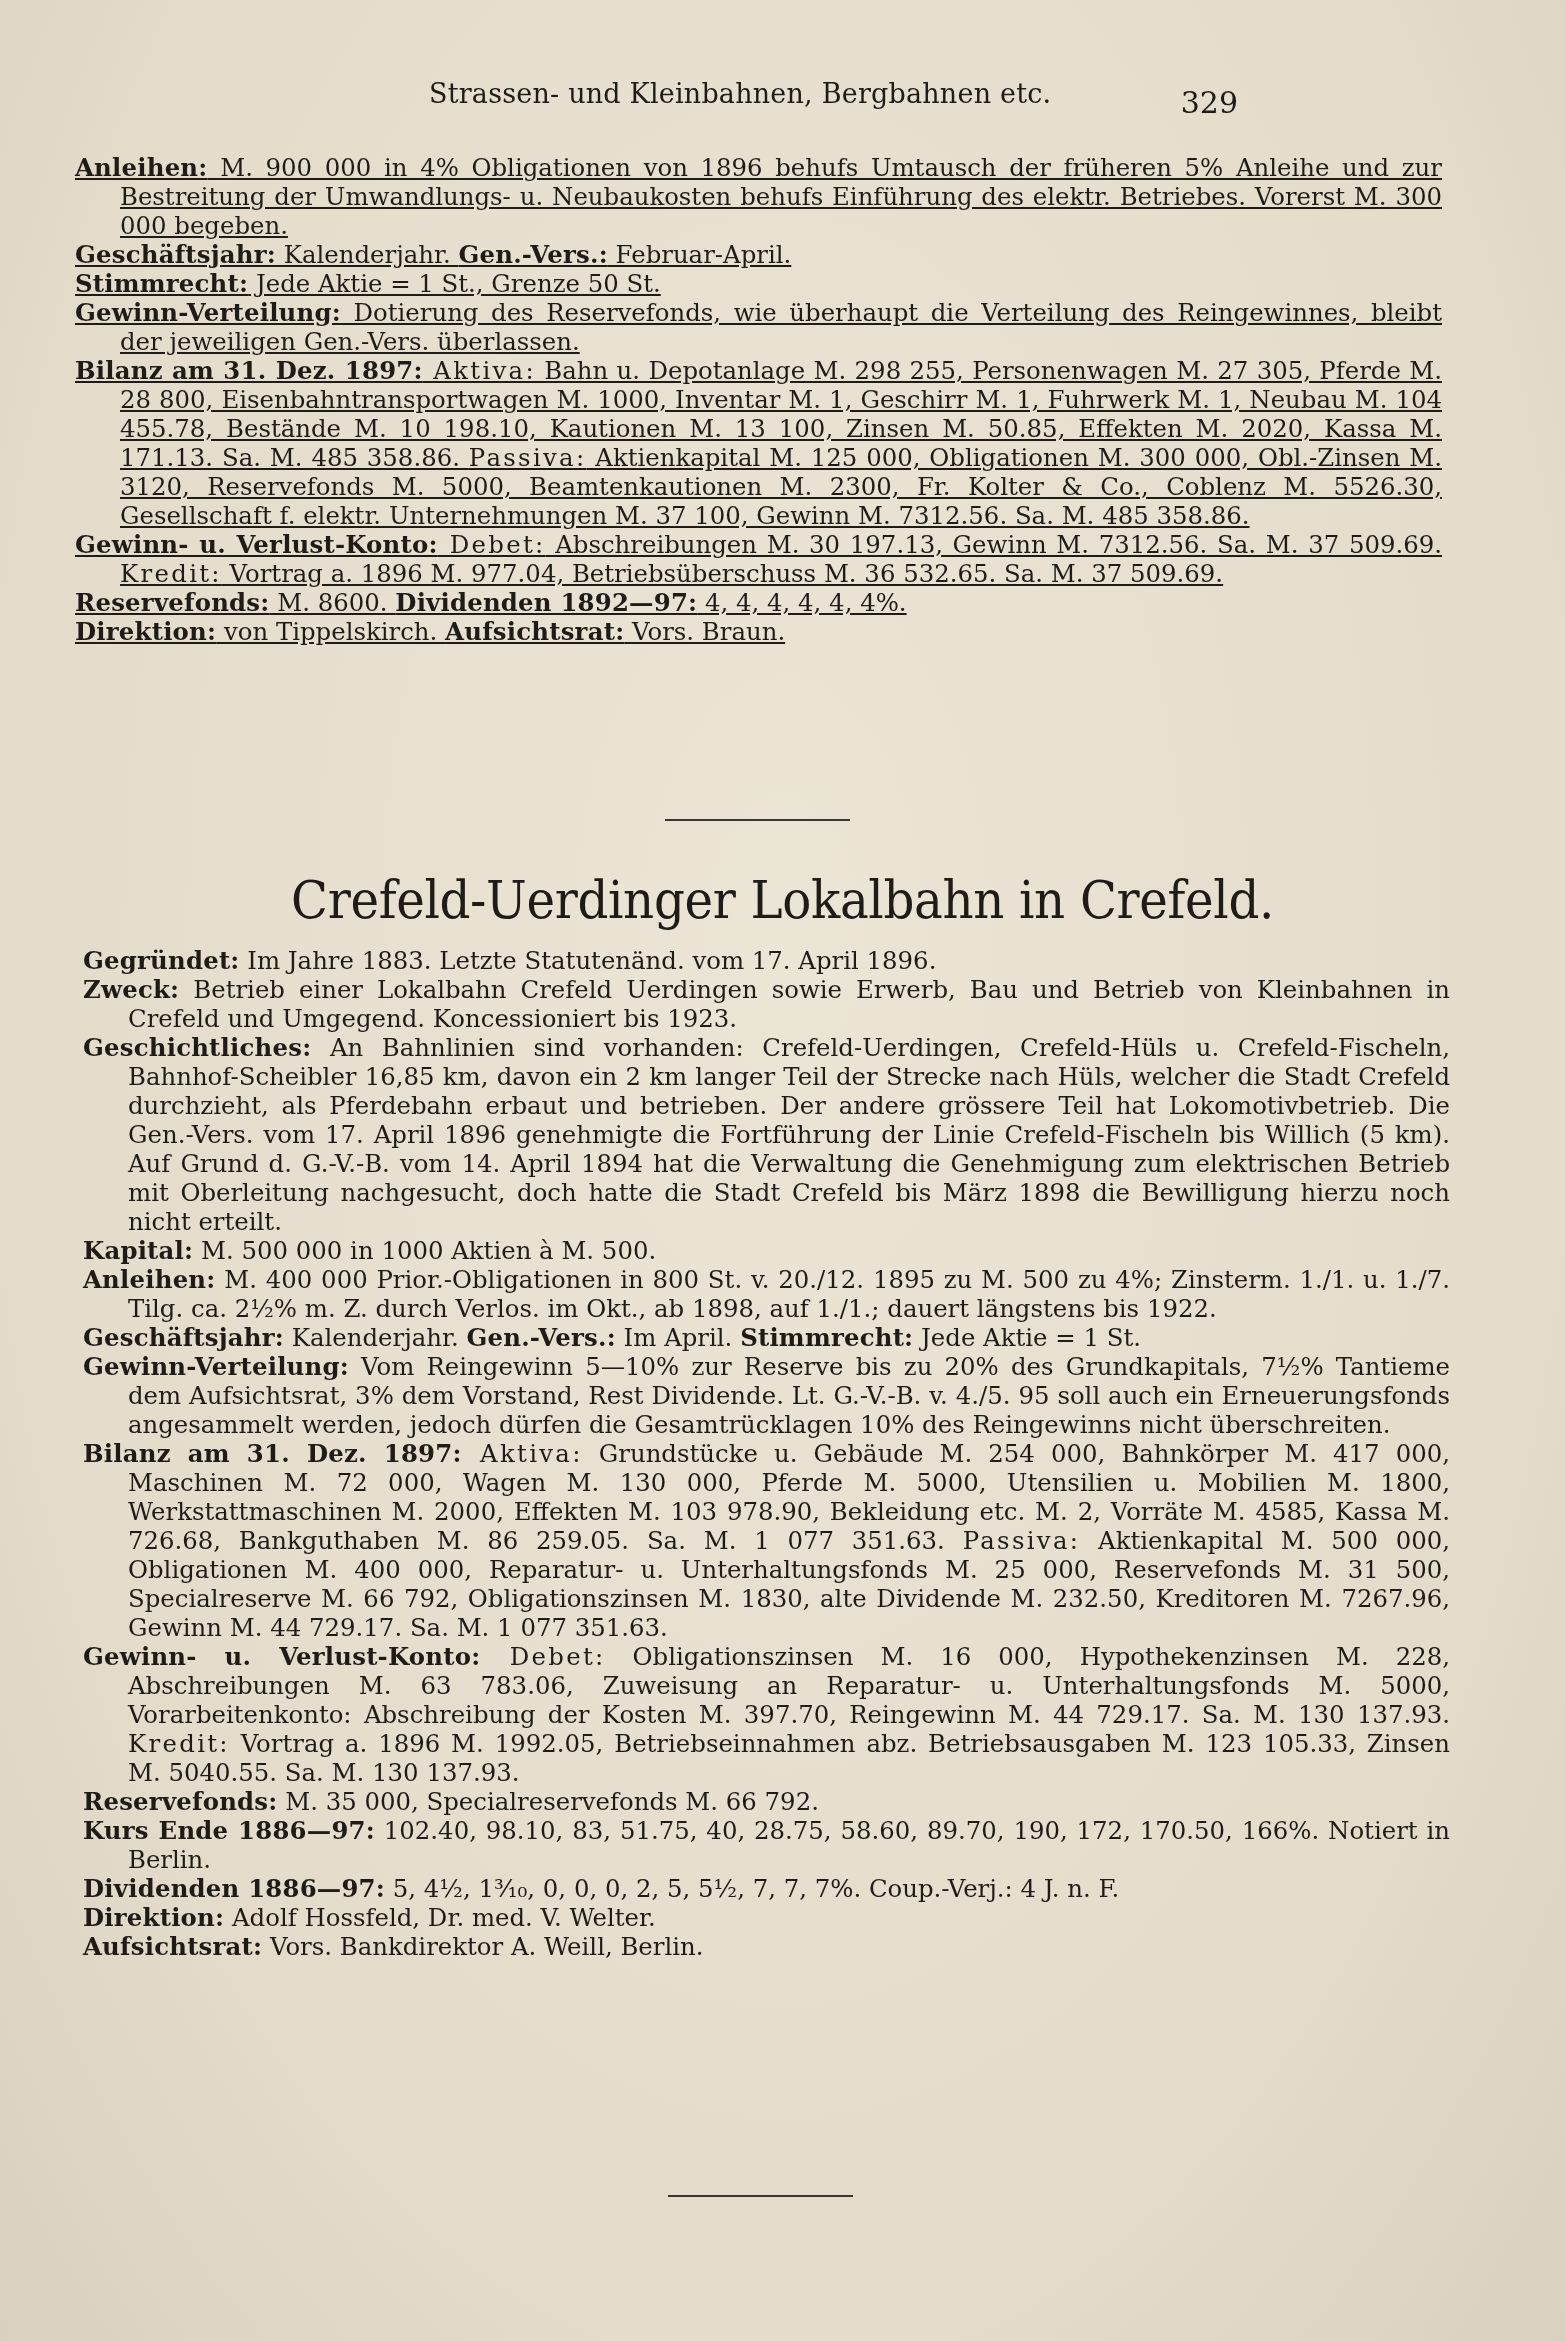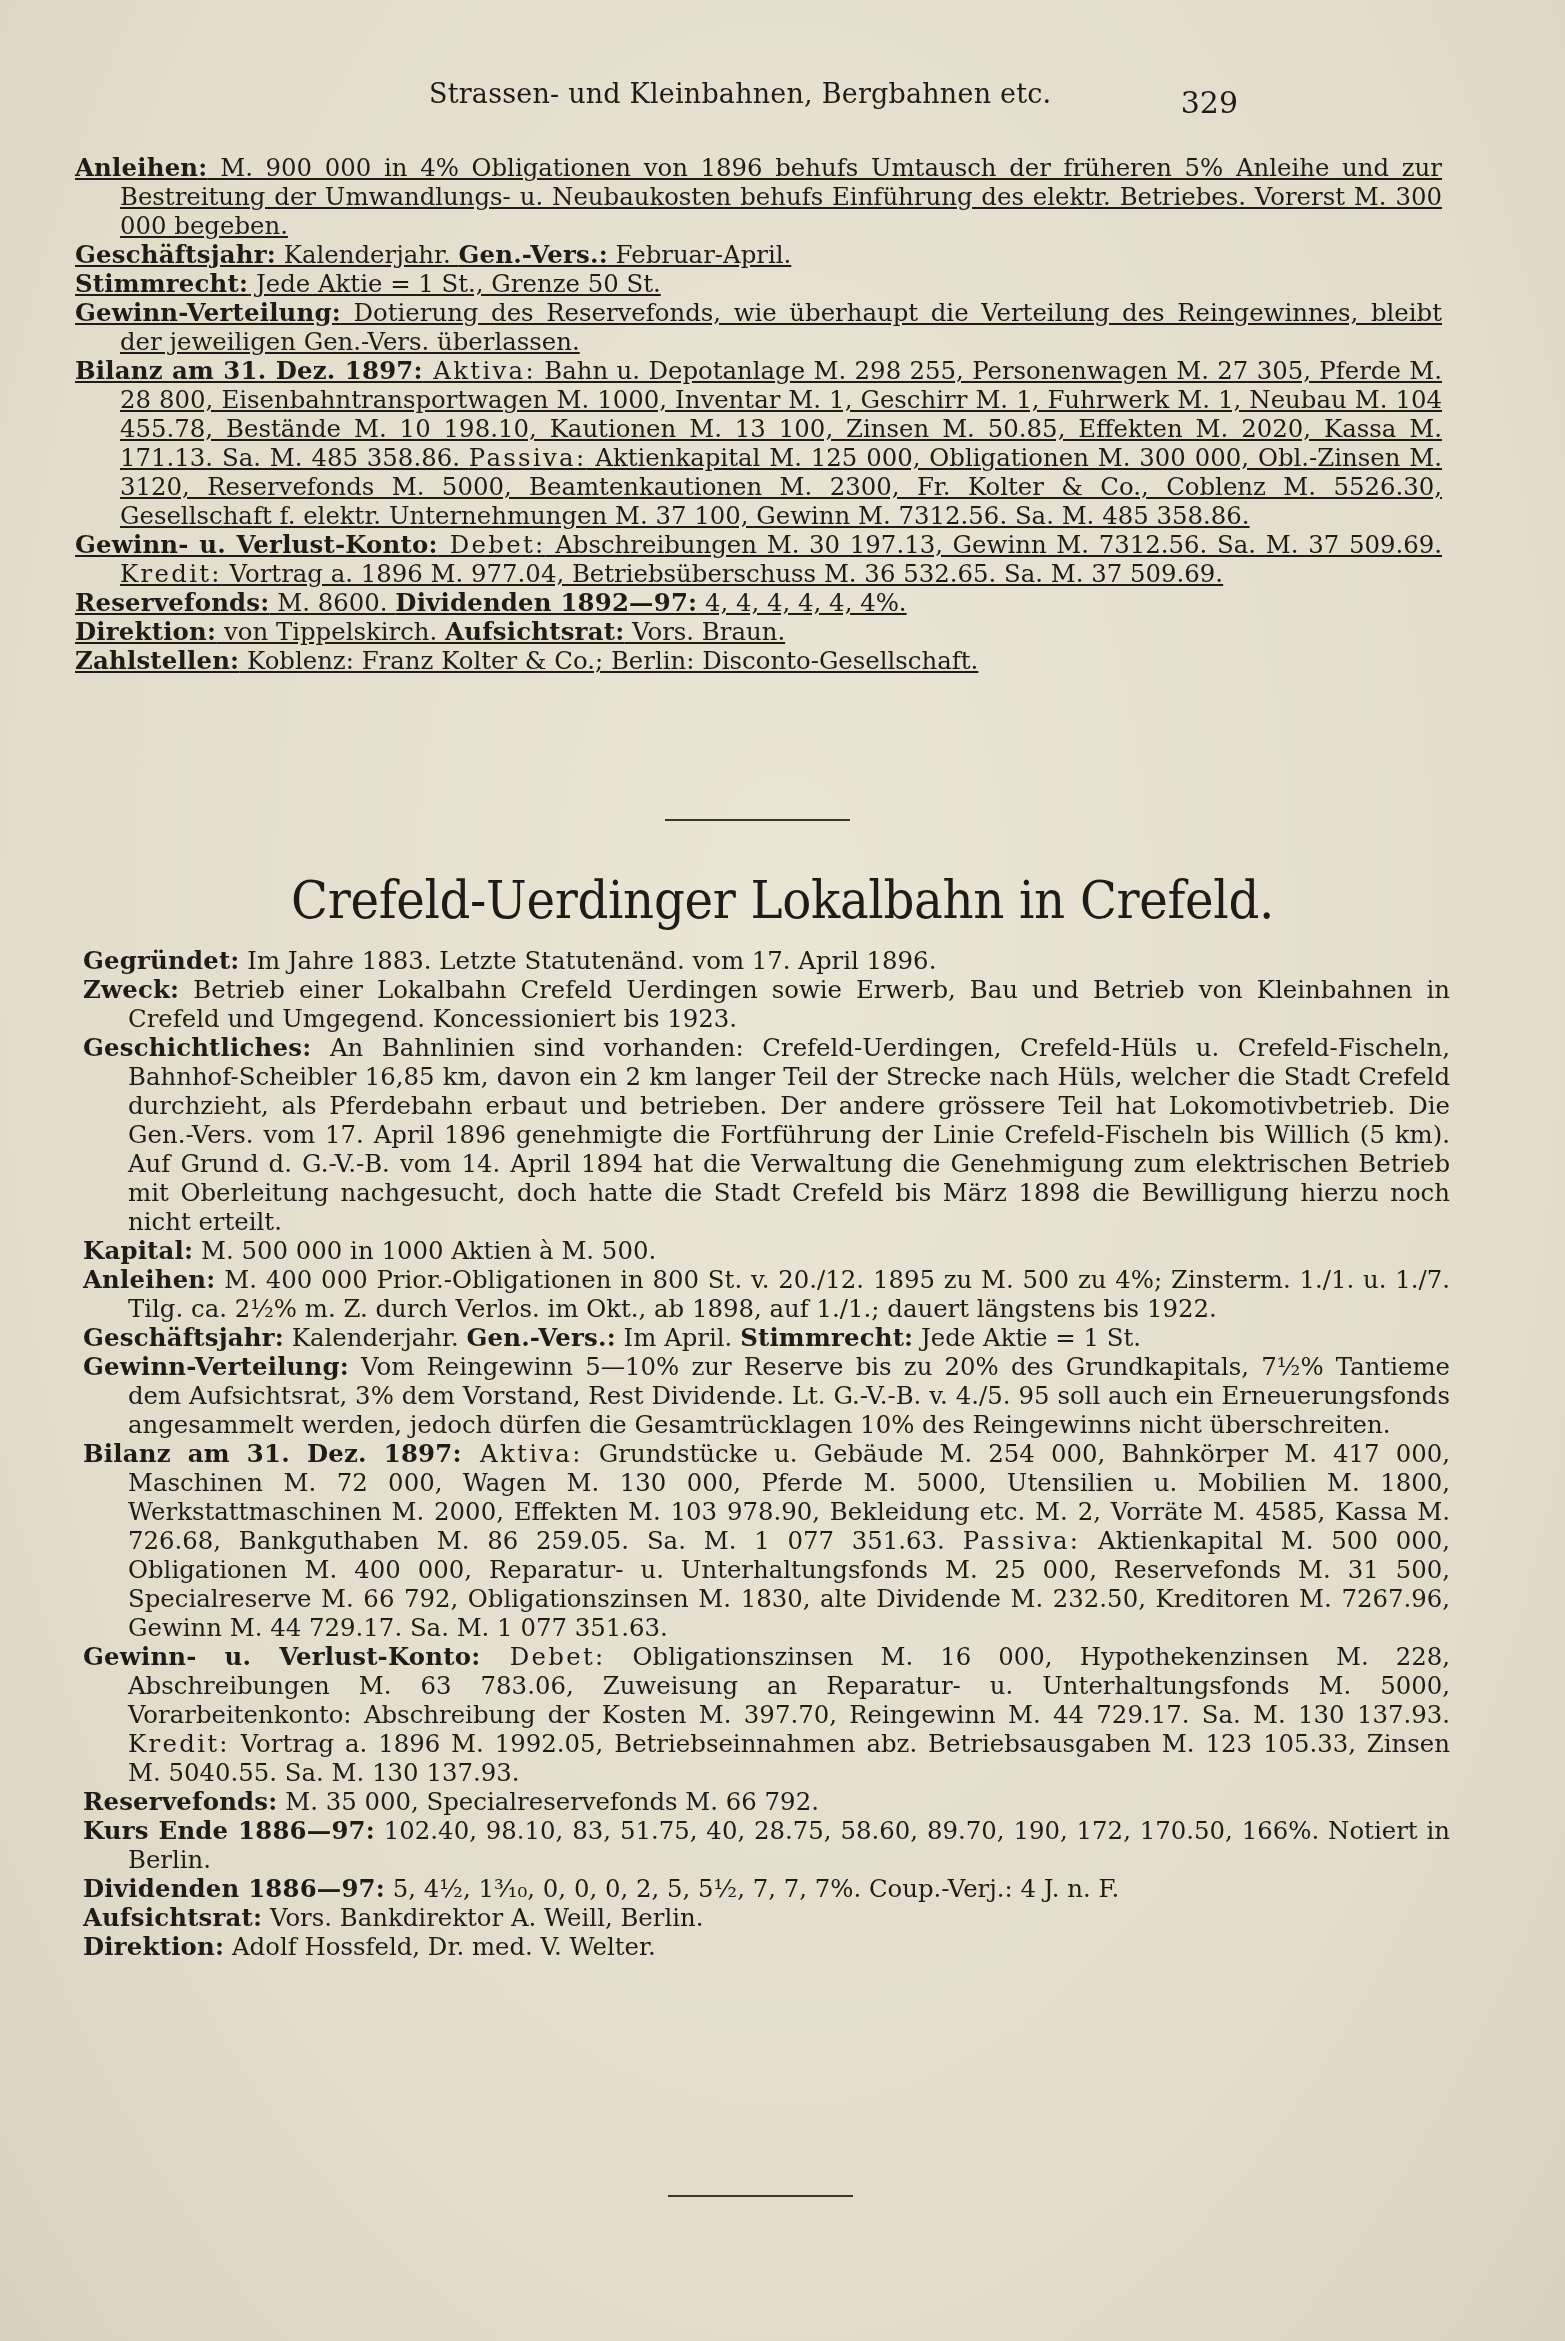--- a/index.html
+++ b/index.html
@@ -46,39 +46,38 @@
 
   <div class="block" style="top:153px;text-decoration:underline;">
     <p class="entry"><span class="lbl">Anleihen:</span><span> M. 900 000 in 4% Obligationen von 1896 behufs Umtausch der früheren 5% Anleihe und zur Bestreitung der Umwandlungs- u. Neubaukosten behufs Einführung des elektr. Betriebes. Vorerst M. 300 000 begeben.</span></p>
     <p class="entry"><span class="lbl">Geschäftsjahr:</span><span> Kalenderjahr.  </span><span class="lbl">Gen.-Vers.:</span><span> Februar-April.</span></p>
     <p class="entry"><span class="lbl">Stimmrecht:</span><span> Jede Aktie = 1 St., Grenze 50 St.</span></p>
     <p class="entry"><span class="lbl">Gewinn-Verteilung:</span><span> Dotierung des Reservefonds, wie überhaupt die Verteilung des Reingewinnes, bleibt der jeweiligen Gen.-Vers. überlassen.</span></p>
     <p class="entry"><span class="lbl">Bilanz am 31. Dez. 1897:</span><span class="spaced"> Aktiva:</span><span> Bahn u. Depotanlage M. 298 255, Personenwagen M. 27 305, Pferde M. 28 800, Eisenbahntransportwagen M. 1000, Inventar M. 1, Geschirr M. 1, Fuhrwerk M. 1, Neubau M. 104 455.78, Bestände M. 10 198.10, Kautionen M. 13 100, Zinsen M. 50.85, Effekten M. 2020, Kassa M. 171.13. Sa. M. 485 358.86. </span><span class="spaced">Passiva:</span><span> Aktienkapital M. 125 000, Obligationen M. 300 000, Obl.-Zinsen M. 3120, Reservefonds M. 5000, Beamtenkautionen M. 2300, Fr. Kolter &amp; Co., Coblenz M. 5526.30, Gesellschaft f. elektr. Unternehmungen M. 37 100, Gewinn M. 7312.56. Sa. M. 485 358.86.</span></p>
     <p class="entry"><span class="lbl">Gewinn- u. Verlust-Konto:</span><span class="spaced"> Debet:</span><span> Abschreibungen M. 30 197.13, Gewinn M. 7312.56. Sa. M. 37 509.69. </span><span class="spaced">Kredit:</span><span> Vortrag a. 1896 M. 977.04, Betriebsüberschuss M. 36 532.65. Sa. M. 37 509.69.</span></p>
     <p class="entry"><span class="lbl">Reservefonds:</span><span> M. 8600.  </span><span class="lbl">Dividenden 1892—97:</span><span> 4, 4, 4, 4, 4, 4%.</span></p>
     <p class="entry"><span class="lbl">Direktion:</span><span> von Tippelskirch.  </span><span class="lbl">Aufsichtsrat:</span><span> Vors. Braun.</span></p>
-    <p class="entry"><span class="lbl">Zahlstellen:</span><span> Koblenz: Franz Kolter &amp; Co.; Berlin: Disconto-Gesellschaft.</span></p>
   </div>
 
   <div class="rule" style="left:665px; top:819px; width:185px;"></div>
 
   <div class="title">Crefeld-Uerdinger Lokalbahn in Crefeld.</div>
 
   <div class="block" style="top:946px;margin-left:8px;">
     <p class="entry"><span class="lbl">Gegründet:</span><span> Im Jahre 1883. Letzte Statutenänd. vom 17. April 1896.</span></p>
     <p class="entry"><span class="lbl">Zweck:</span><span> Betrieb einer Lokalbahn Crefeld Uerdingen sowie Erwerb, Bau und Betrieb von Kleinbahnen in Crefeld und Umgegend. Koncessioniert bis 1923.</span></p>
     <p class="entry"><span class="lbl">Geschichtliches:</span><span> An Bahnlinien sind vorhanden: Crefeld-Uerdingen, Crefeld-Hüls u. Crefeld-Fischeln, Bahnhof-Scheibler 16,85 km, davon ein 2 km langer Teil der Strecke nach Hüls, welcher die Stadt Crefeld durchzieht, als Pferdebahn erbaut und betrieben. Der andere grössere Teil hat Lokomotivbetrieb. Die Gen.-Vers. vom 17. April 1896 genehmigte die Fortführung der Linie Crefeld-Fischeln bis Willich (5 km). Auf Grund d. G.-V.-B. vom 14. April 1894 hat die Verwaltung die Genehmigung zum elektrischen Betrieb mit Oberleitung nachgesucht, doch hatte die Stadt Crefeld bis März 1898 die Bewilligung hierzu noch nicht erteilt.</span></p>
     <p class="entry"><span class="lbl">Kapital:</span><span> M. 500 000 in 1000 Aktien à M. 500.</span></p>
     <p class="entry"><span class="lbl">Anleihen:</span><span> M. 400 000 Prior.-Obligationen in 800 St. v. 20./12. 1895 zu M. 500 zu 4%; Zinsterm. 1./1. u. 1./7. Tilg. ca. 2½% m. Z. durch Verlos. im Okt., ab 1898, auf 1./1.; dauert längstens bis 1922.</span></p>
     <p class="entry"><span class="lbl">Geschäftsjahr:</span><span> Kalenderjahr.  </span><span class="lbl">Gen.-Vers.:</span><span> Im April.  </span><span class="lbl">Stimmrecht:</span><span> Jede Aktie = 1 St.</span></p>
     <p class="entry"><span class="lbl">Gewinn-Verteilung:</span><span> Vom Reingewinn 5—10% zur Reserve bis zu 20% des Grundkapitals, 7½% Tantieme dem Aufsichtsrat, 3% dem Vorstand, Rest Dividende. Lt. G.-V.-B. v. 4./5. 95 soll auch ein Erneuerungsfonds angesammelt werden, jedoch dürfen die Gesamtrücklagen 10% des Reingewinns nicht überschreiten.</span></p>
     <p class="entry"><span class="lbl">Bilanz am 31. Dez. 1897:</span><span class="spaced"> Aktiva:</span><span> Grundstücke u. Gebäude M. 254 000, Bahnkörper M. 417 000, Maschinen M. 72 000, Wagen M. 130 000, Pferde M. 5000, Utensilien u. Mobilien M. 1800, Werkstattmaschinen M. 2000, Effekten M. 103 978.90, Bekleidung etc. M. 2, Vorräte M. 4585, Kassa M. 726.68, Bankguthaben M. 86 259.05. Sa. M. 1 077 351.63. </span><span class="spaced">Passiva:</span><span> Aktienkapital M. 500 000, Obligationen M. 400 000, Reparatur- u. Unterhaltungsfonds M. 25 000, Reservefonds M. 31 500, Specialreserve M. 66 792, Obligationszinsen M. 1830, alte Dividende M. 232.50, Kreditoren M. 7267.96, Gewinn M. 44 729.17. Sa. M. 1 077 351.63.</span></p>
     <p class="entry"><span class="lbl">Gewinn- u. Verlust-Konto:</span><span class="spaced"> Debet:</span><span> Obligationszinsen M. 16 000, Hypothekenzinsen M. 228, Abschreibungen M. 63 783.06, Zuweisung an Reparatur- u. Unterhaltungsfonds M. 5000, Vorarbeitenkonto: Abschreibung der Kosten M. 397.70, Reingewinn M. 44 729.17. Sa. M. 130 137.93. </span><span class="spaced">Kredit:</span><span> Vortrag a. 1896 M. 1992.05, Betriebseinnahmen abz. Betriebsausgaben M. 123 105.33, Zinsen M. 5040.55. Sa. M. 130 137.93.</span></p>
     <p class="entry"><span class="lbl">Reservefonds:</span><span> M. 35 000, Specialreservefonds M. 66 792.</span></p>
     <p class="entry"><span class="lbl">Kurs Ende 1886—97:</span><span> 102.40, 98.10, 83, 51.75, 40, 28.75, 58.60, 89.70, 190, 172, 170.50, 166%. Notiert in Berlin.</span></p>
     <p class="entry"><span class="lbl">Dividenden 1886—97:</span><span> 5, 4½, 1³⁄₁₀, 0, 0, 0, 2, 5, 5½, 7, 7, 7%.  Coup.-Verj.: 4 J. n. F.</span></p>
+    <p class="entry"><span class="lbl">Direktion:</span><span> Adolf Hossfeld, Dr. med. V. Welter.</span></p>
     <p class="entry"><span class="lbl">Aufsichtsrat:</span><span> Vors. Bankdirektor A. Weill, Berlin.</span></p>
-    <p class="entry"><span class="lbl">Direktion:</span><span> Adolf Hossfeld, Dr. med. V. Welter.</span></p>
   </div>
 
   <div class="rule" style="left:668px; top:2195px; width:185px;"></div>
 </div>
 
 
 </body></html>

